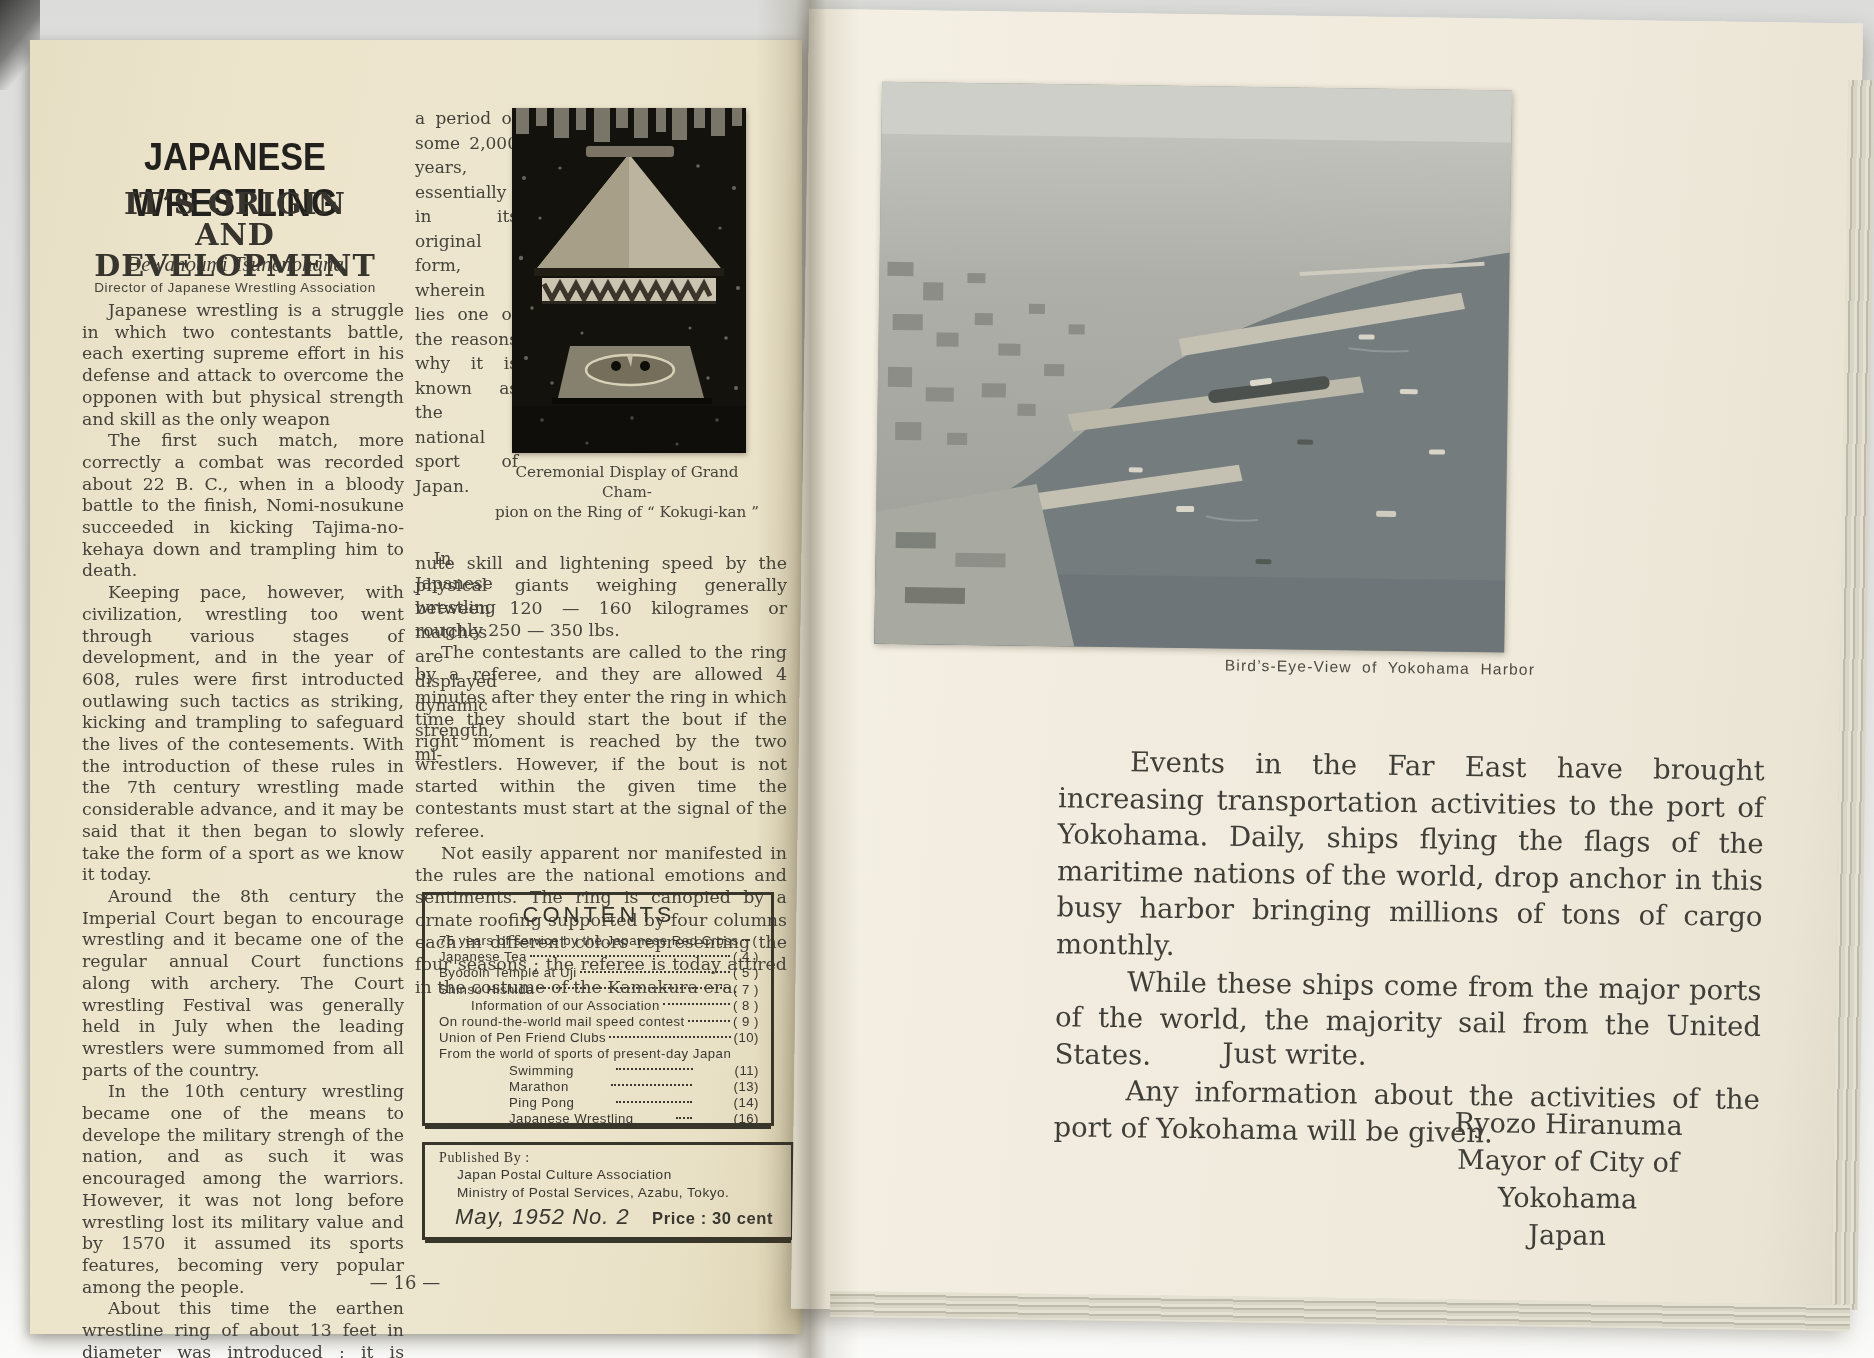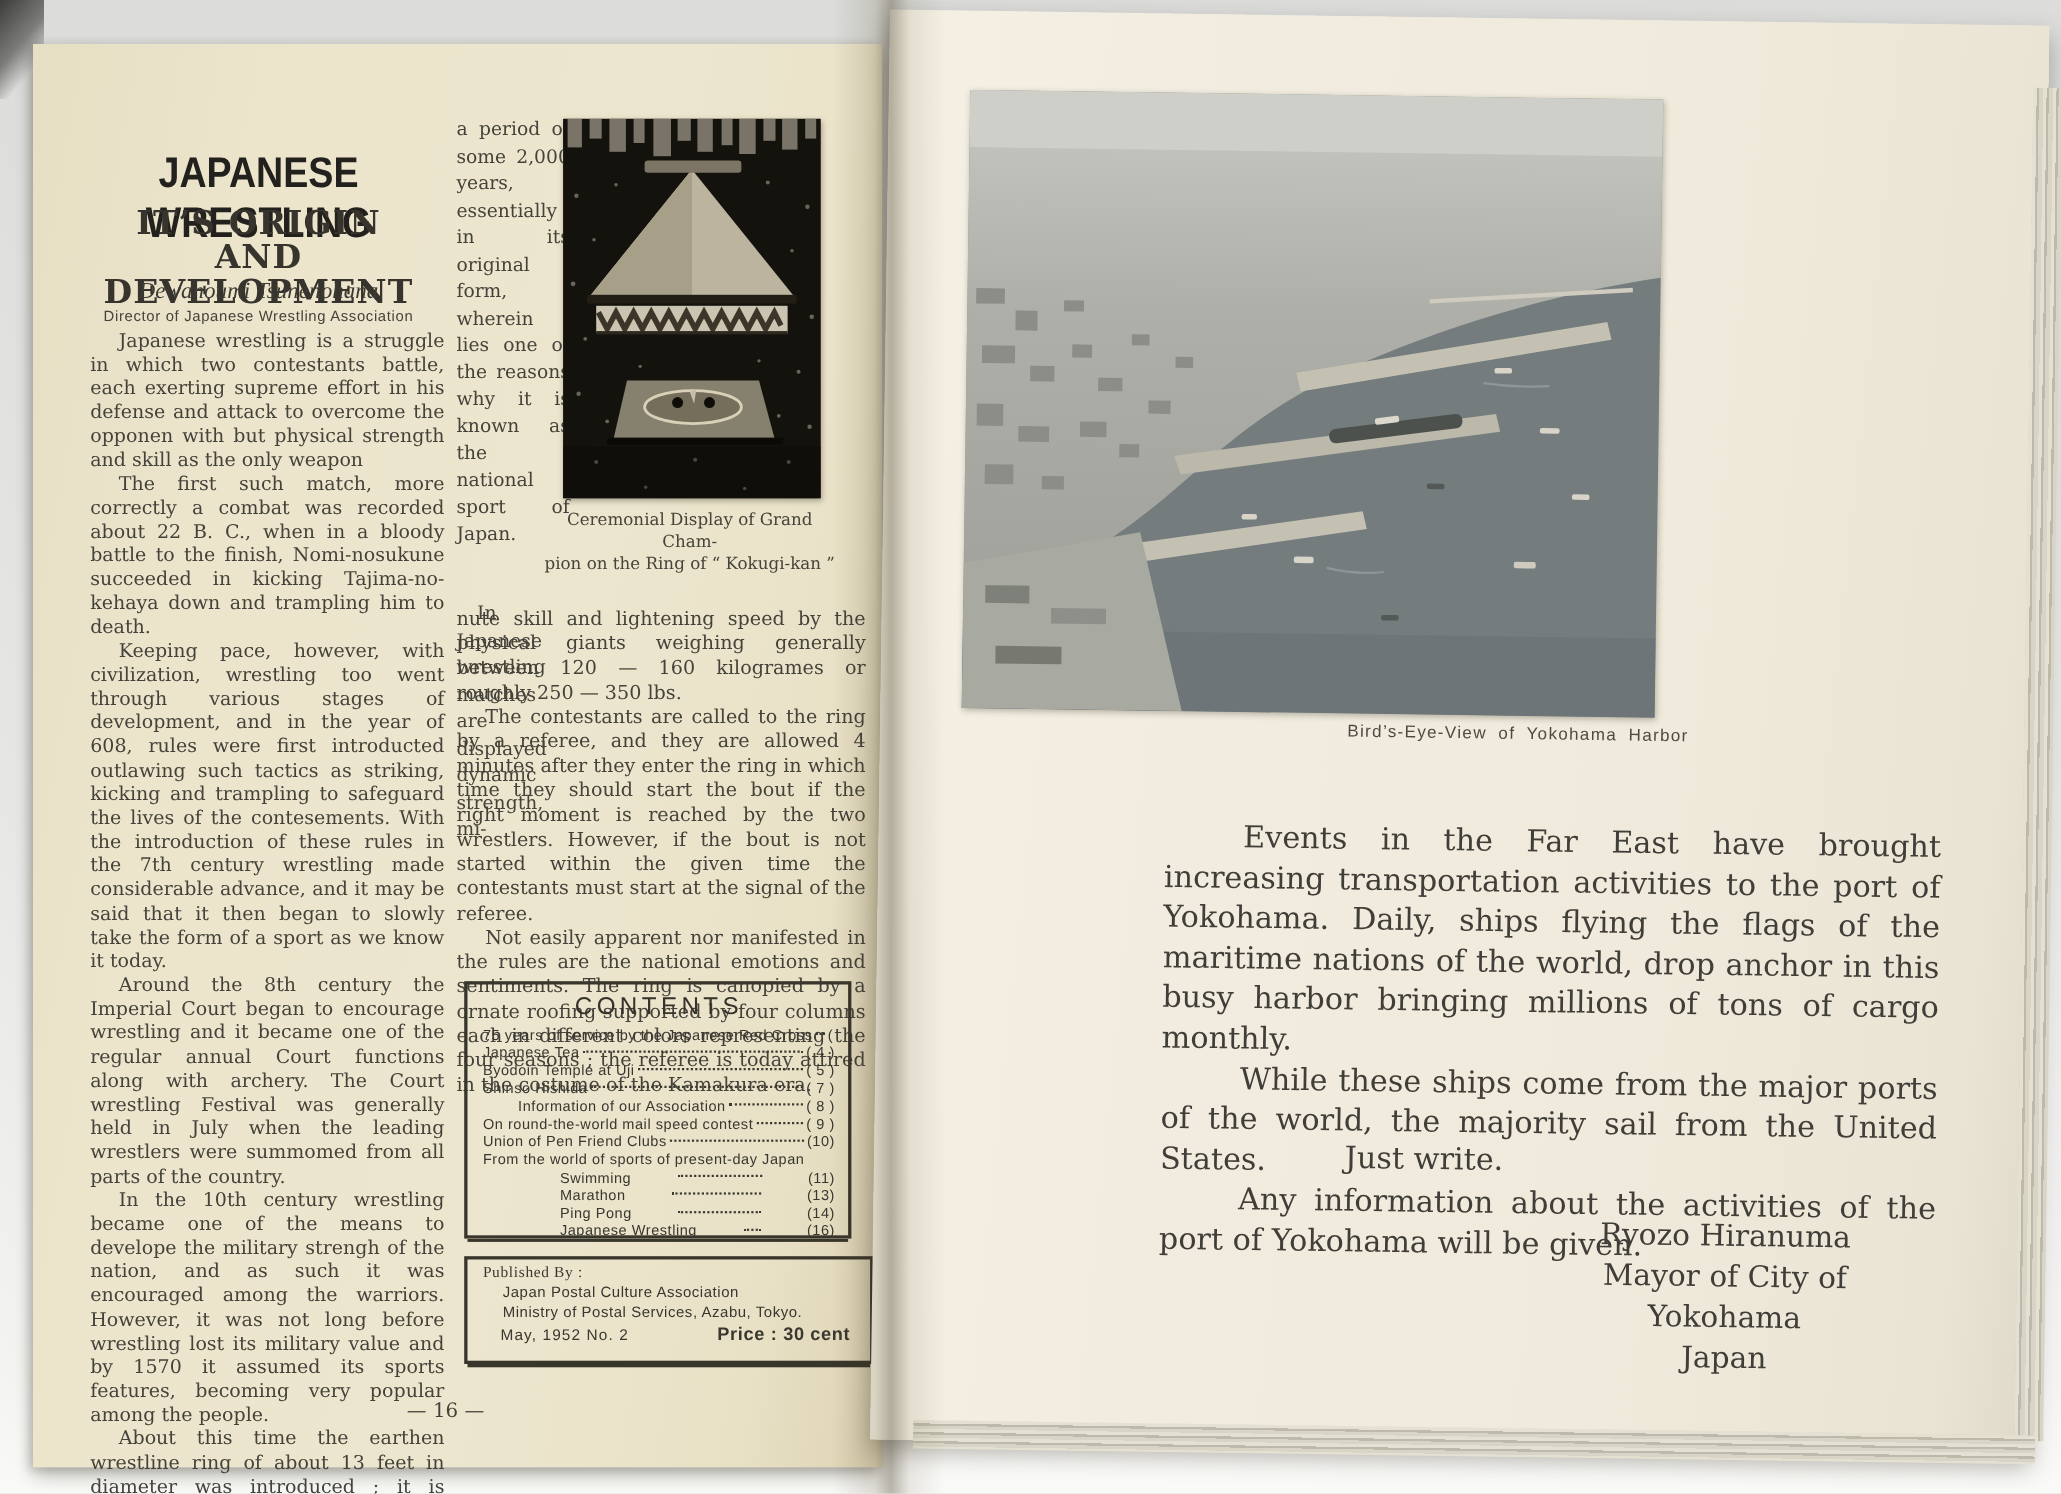--- a/index.html
+++ b/index.html
@@ -59,21 +59,21 @@
     white-space:nowrap;overflow:hidden;}
   .toc-row.ind1{padding-left:32px;}
   .toc-row.ind2{padding-left:70px;gap:39px;}
   .toc-dots{flex:1;min-width:8px;border-bottom:2px dotted #3c3a30;margin:0 3px 3px;}
   .pub-box{position:absolute;left:392px;top:1102px;width:372px;height:98px;box-sizing:border-box;
     border:3px solid #38352b;box-shadow:0 6px 0 -3px #38352b;padding:5px 12px 4px 14px;
     font-family:"Liberation Sans","DejaVu Sans",sans-serif;color:#393730;}
   .pub-l1{font-size:14px;letter-spacing:.6px;font-family:Liberation Serif, serif;}
   .pub-l2,.pub-l3{font-size:13.6px;letter-spacing:.5px;padding-left:18px;line-height:17.5px;}
   .pub-row{display:flex;justify-content:space-between;align-items:baseline;margin-top:3px;padding:0 6px 0 16px;}
-  .pub-issue{font-size:14px;letter-spacing:1px;}
+  .pub-issue{font-size:22px;font-style:italic;letter-spacing:1px;}
   .pub-price{font-size:16.5px;font-weight:700;letter-spacing:.6px;}
   
   .harbor-photo{position:absolute;left:74px;top:72px;width:630px;height:562px;background:#9a9c96;
     box-shadow:1px 2px 6px rgba(40,35,20,.3);}
   .rp-caption{position:absolute;left:300px;top:642px;width:560px;text-align:center;
     font-family:"Liberation Sans","DejaVu Sans",sans-serif;font-size:15.5px;letter-spacing:1.2px;
     word-spacing:5px;color:#4c4a42;}
   .rp-text{position:absolute;left:260px;top:730px;width:706px;font-size:27.5px;line-height:36.6px;
     text-align:justify;color:#403e38;}
   .rp-text p{margin:0;text-indent:2.6em;}

